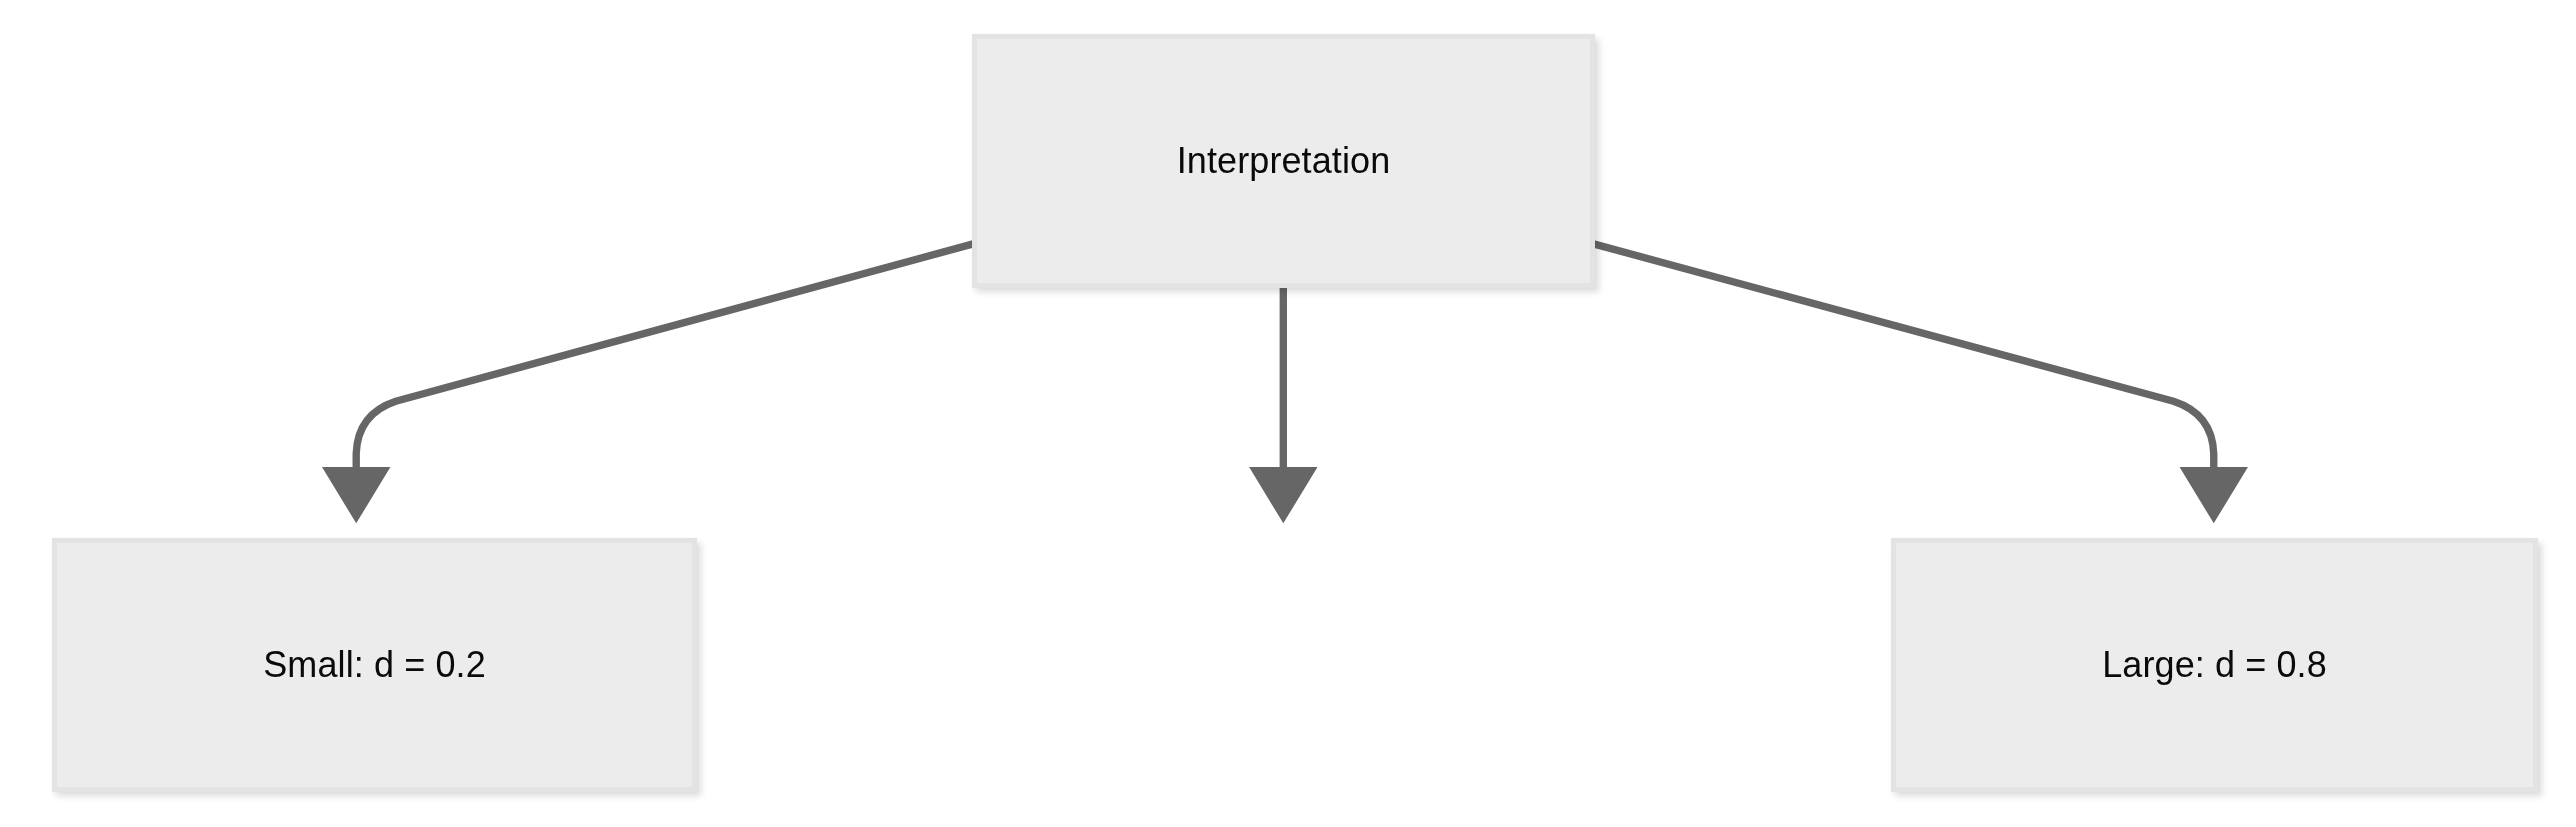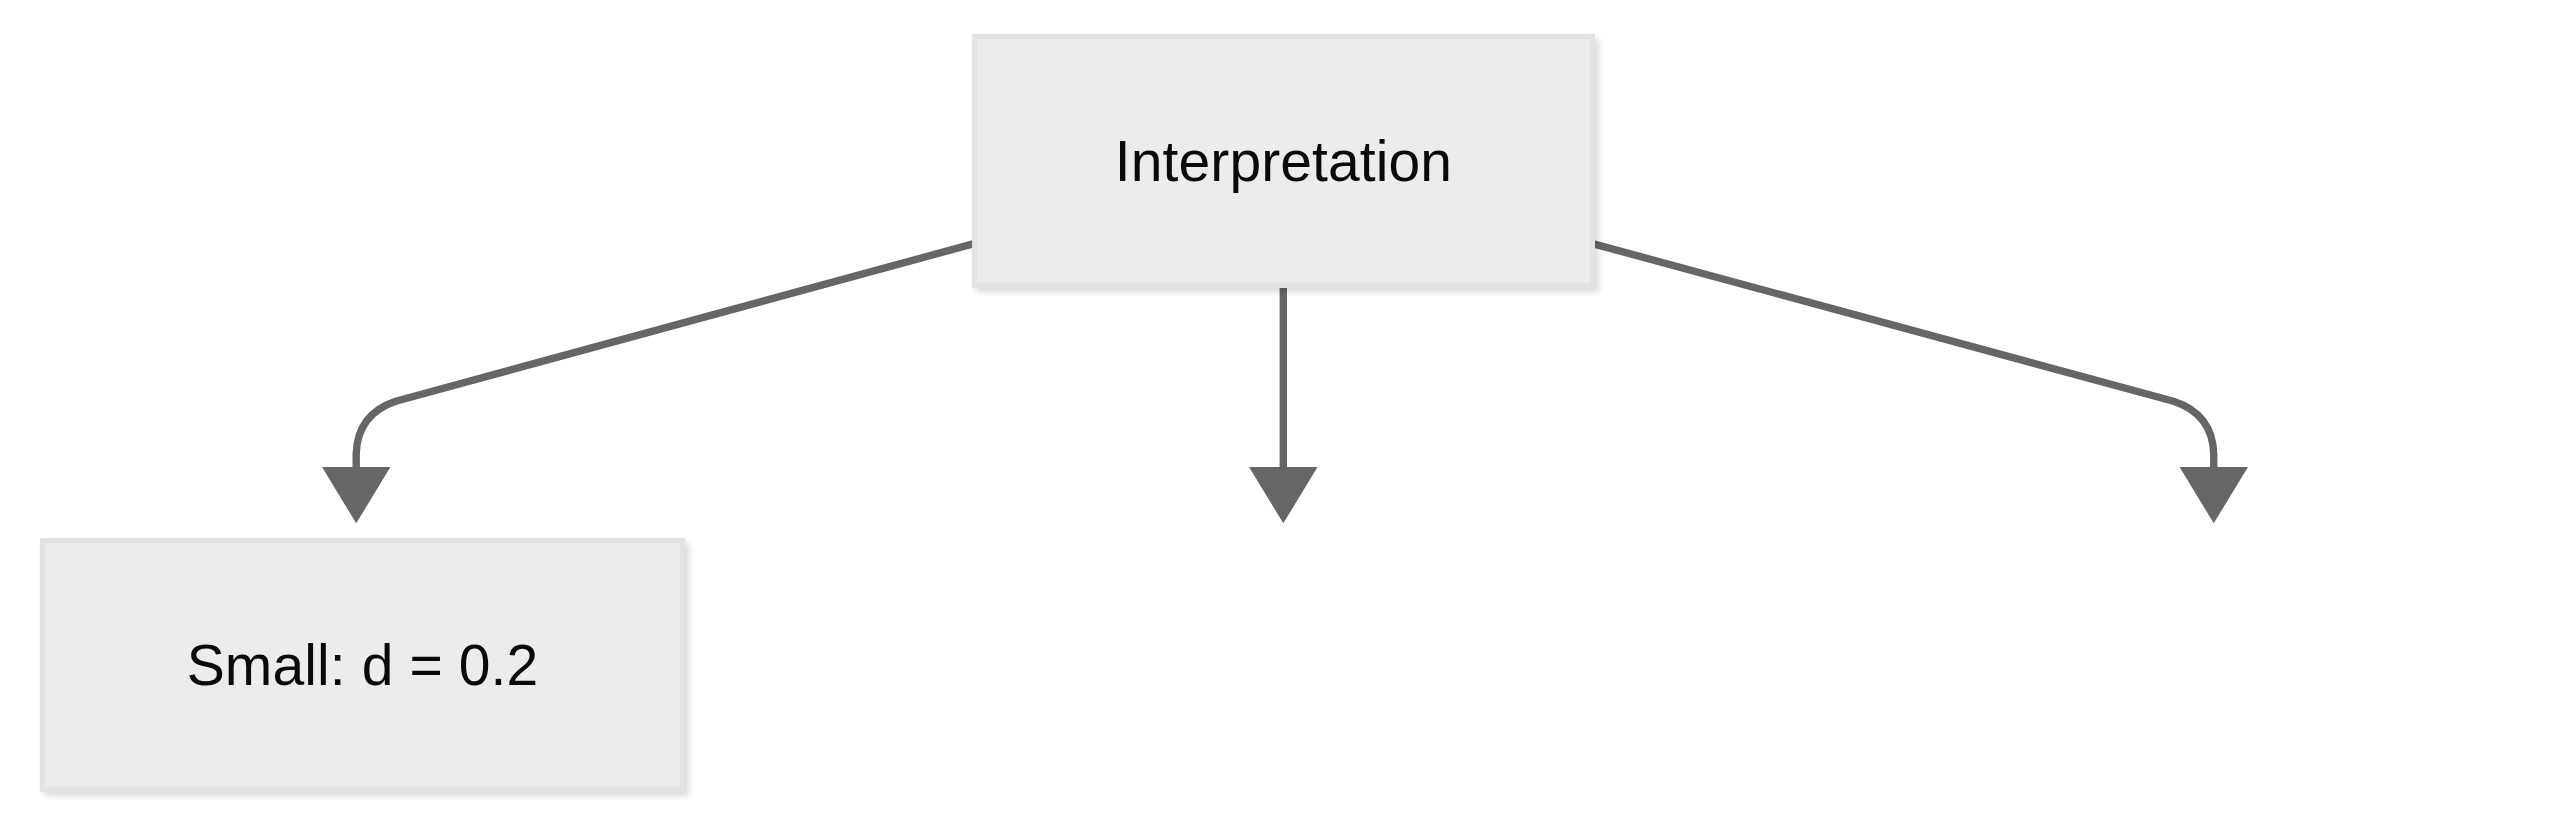--- a/index.html
+++ b/index.html
@@ -40,38 +40,38 @@
     box-shadow: 4px 4.7px 6.7px rgba(0,0,0,0.14),
                 0 0 0.7px rgba(0,0,0,0.10);
     display: flex;
     align-items: center;
     justify-content: center;
   }
 
   .node-label {
     color: #0a0a0a;
     font-family: "Liberation Sans", sans-serif;
-    font-size: 57px;
+    font-size: 36px;
     line-height: 1;
     letter-spacing: 0.1px;
     white-space: nowrap;
     text-align: left;
   }
 
   
   #node-root {
     left: 972px;
     top: 34px;
     width: 623px;
     height: 254px;
   }
 
   
   #node-small {
-    left: 40px;
+    left: 52px;
     top: 538px;
     width: 645px;
     height: 254px;
   }
   #node-medium {
     left: 929px;
     top: 538px;
     width: 721px;
     height: 254px;
   }
@@ -107,15 +107,18 @@
 
   <div class="node" id="node-root">
     <span class="node-label">Interpretation</span>
   </div>
 
   <div class="node" id="node-small">
     <span class="node-label">Small: d = 0.2</span>
   </div>
 
 
+  <div class="node" id="node-large">
+    <span class="node-label">Large: d = 0.8</span>
+  </div>
 
 </div>
 
 
 </body></html>

